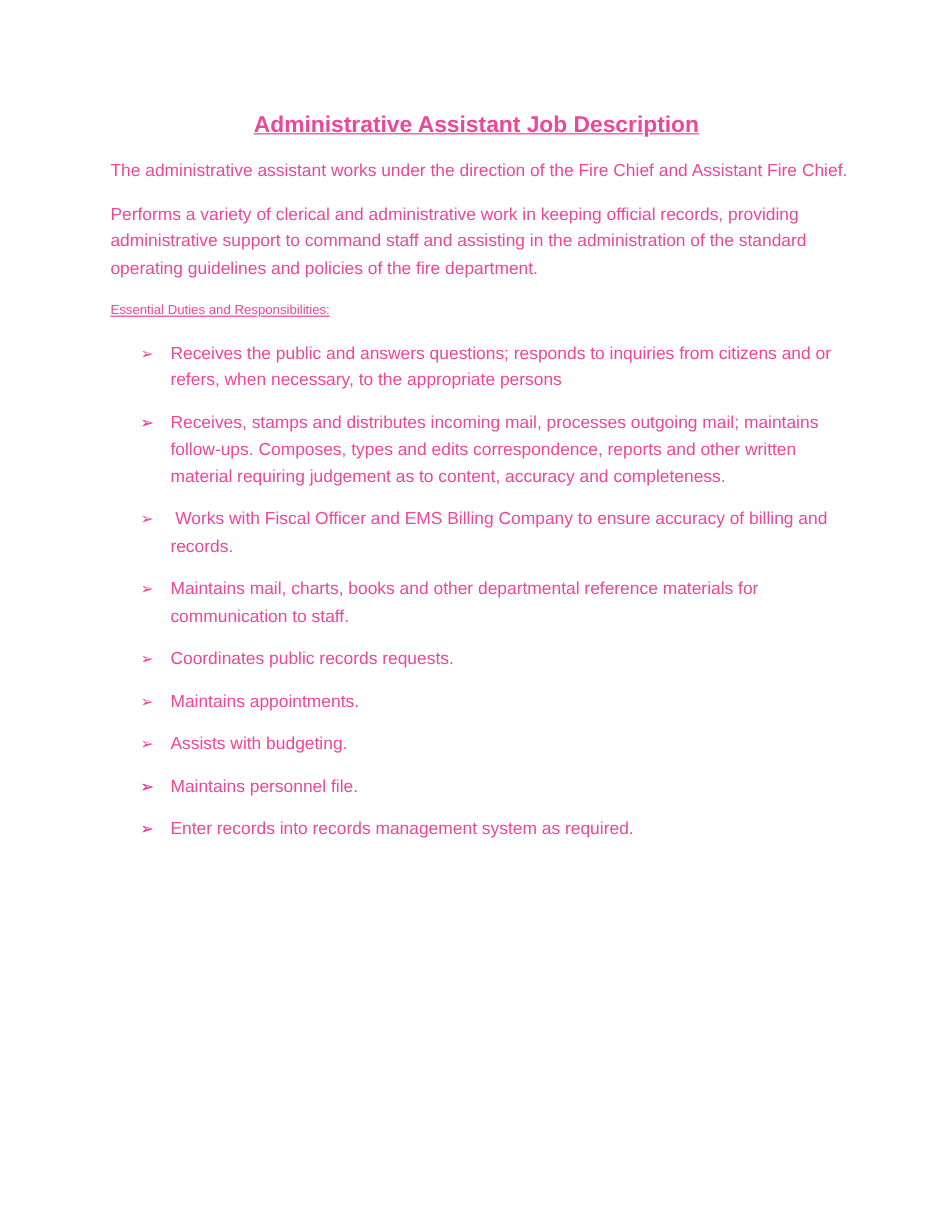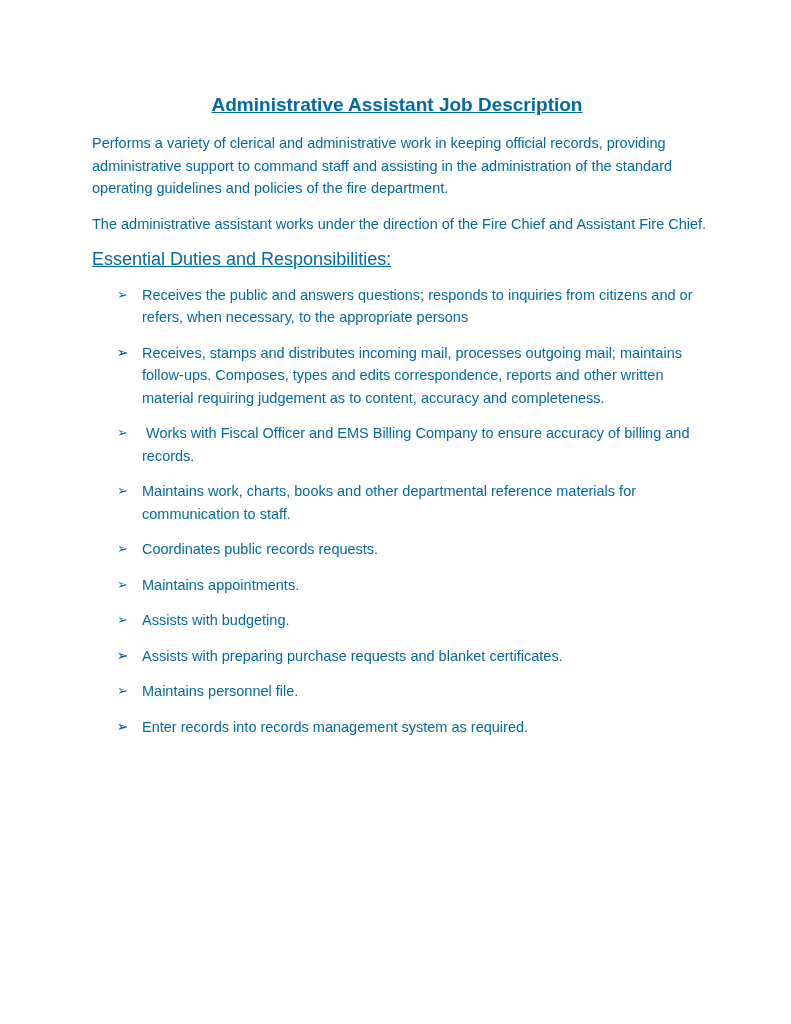--- a/index.html
+++ b/index.html
@@ -10,38 +10,38 @@
   .page {
     position: relative;
     width: 791px;
     height: 1024px;
     background: #ffffff;
     box-sizing: border-box;
     padding: 92px 89px 0 92px;
     overflow: hidden;
     font-family: "Liberation Sans", "DejaVu Sans", sans-serif;
     font-size: 14.5px;
-    color: #0369a1;
+    color: #ec4899;
   }
   .doc-title {
     margin: 0 0 15px 0;
     font-size: 19px;
     font-weight: bold;
     line-height: 25px;
     text-align: center;
     text-decoration: underline;
   }
   .para {
     margin: 0 0 13px 0;
     line-height: 22.5px;
     white-space: pre;
   }
   .section-heading {
     margin: 0 0 13px 0;
-    font-size: 18px;
+    font-size: 11px;
     font-weight: normal;
     line-height: 22.5px;
     text-decoration: underline;
   }
   ul.duties {
     margin: 0;
     padding: 0;
     list-style: none;
   }
   li.duty {
@@ -62,25 +62,25 @@
     margin-top: 40px;
   }
 </style>
 </head>
 <body>
 
 <div class="page">
 
   <h1 class="doc-title">Administrative Assistant Job Description</h1>
 
+  <p class="para">The administrative assistant works under the direction of the Fire Chief and Assistant Fire Chief.</p>
+
   <p class="para">Performs a variety of clerical and administrative work in keeping official records, providing
 administrative support to command staff and assisting in the administration of the standard
 operating guidelines and policies of the fire department.</p>
-
-  <p class="para">The administrative assistant works under the direction of the Fire Chief and Assistant Fire Chief.</p>
 
   <h2 class="section-heading">Essential Duties and Responsibilities:</h2>
 
   <ul class="duties">
     <li class="duty">
       <span class="marker">➢</span>
       <span class="duty-text">Receives the public and answers questions; responds to inquiries from citizens and or
 refers, when necessary, to the appropriate persons</span>
     </li>
     <li class="duty">
@@ -92,41 +92,40 @@
 follow-ups. Composes, types and edits correspondence, reports and other written
 material requiring judgement as to content, accuracy and completeness.</span>
     </li>
     <li class="duty">
       <span class="marker">➢</span>
       <span class="duty-text"> Works with Fiscal Officer and EMS Billing Company to ensure accuracy of billing and
 records.</span>
     </li>
     <li class="duty">
       <span class="marker">➢</span>
-      <span class="duty-text">Maintains work, charts, books and other departmental reference materials for
+      <span class="duty-text">Maintains mail, charts, books and other departmental reference materials for
 communication to staff.</span>
     </li>
     <li class="duty">
       <span class="marker">➢</span>
       <span class="duty-text">Coordinates public records requests.</span>
     </li>
     <li class="duty">
       <span class="marker">➢</span>
       <span class="duty-text">Maintains appointments.</span>
     </li>
     <li class="duty">
       <span class="marker">➢</span>
       <span class="duty-text">Assists with budgeting.</span>
     </li>
     <li class="duty">
       <span class="marker">➢</span>
     </li>
     <li class="duty">
       <span class="marker">➢</span>
-      <span class="duty-text">Assists with preparing purchase requests and blanket certificates.</span>
     </li>
     <li class="duty">
       <span class="marker">➢</span>
       <span class="duty-text">Maintains personnel file.</span>
     </li>
     <li class="duty">
       <span class="marker">➢</span>
     </li>
     <li class="duty">
       <span class="marker">➢</span>

